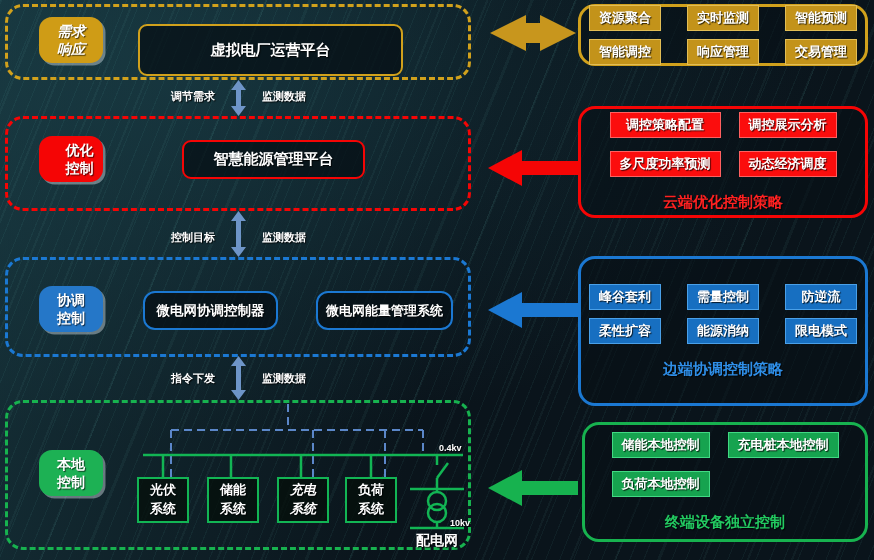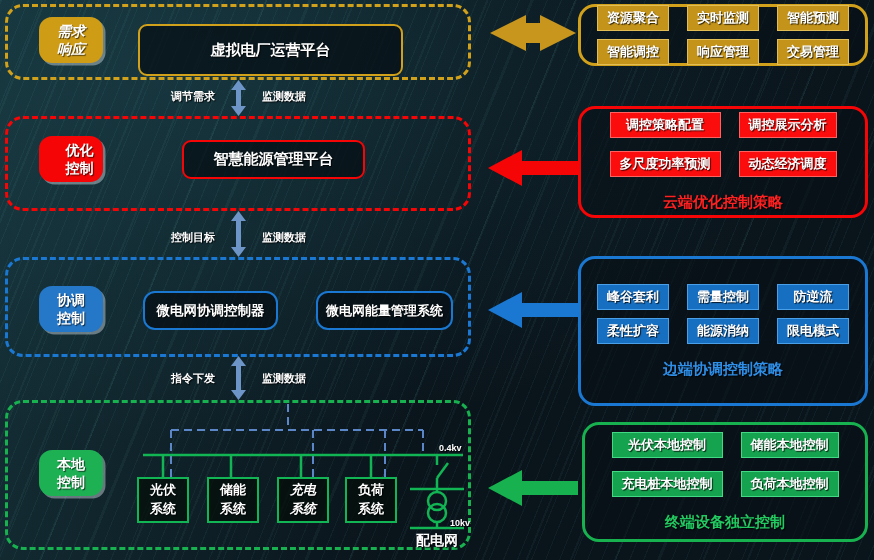--- a/index.html
+++ b/index.html
@@ -46,21 +46,21 @@
 
   .panel{
     position:absolute;border:3px solid;border-radius:17px;background:rgba(6,13,19,0.5);
     display:flex;flex-direction:column;align-items:center;justify-content:center;
   }
   .panel.gold{border-color:#d1a11c;}
   .panel.red{border-color:#f50505;}
   .panel.blue{border-color:#1b78d2;}
   .panel.green{border-color:#17b24f;}
   .chips{display:grid;justify-content:center;align-items:center;}
-  .chips.cols3{grid-template-columns:repeat(3,auto);gap:8px 18px;}
+  .chips.cols3{grid-template-columns:repeat(3,auto);gap:8px 26px;}
   .chips.cols2{grid-template-columns:repeat(2,auto);gap:13px 18px;}
   .chip{
     color:#fff;font-weight:bold;font-size:13px;white-space:nowrap;text-align:center;
     padding:3px 9px;border:1px solid;text-shadow:1px 1px 1px rgba(0,0,0,0.8);
   }
   .chip.gold{background:#c3931a;border-color:#e2bd55;}
   .chip.red{background:#fb0d0d;border-color:#ff6060;}
   .chip.blue{background:#176fc1;border-color:#4aa0e8;}
   .chip.green{background:#16a34f;border-color:#41d983;}
   .panel-title{font-weight:bold;font-size:15px;margin-top:16px;white-space:nowrap;
@@ -209,21 +209,20 @@
       <div class="chip blue">防逆流</div>
       <div class="chip blue">柔性扩容</div>
       <div class="chip blue">能源消纳</div>
       <div class="chip blue">限电模式</div>
     </div>
     <div class="panel-title blue">边端协调控制策略</div>
   </div>
 
   <div class="panel green" style="left:582px;top:422px;width:286px;height:120px;">
     <div class="chips cols2">
-      <div class="chip green">光伏本地控制</div>
       <div class="chip green">储能本地控制</div>
       <div class="chip green">充电桩本地控制</div>
       <div class="chip green">负荷本地控制</div>
     </div>
     <div class="panel-title green">终端设备独立控制</div>
   </div>
 
 </div>
 
 </body></html>

